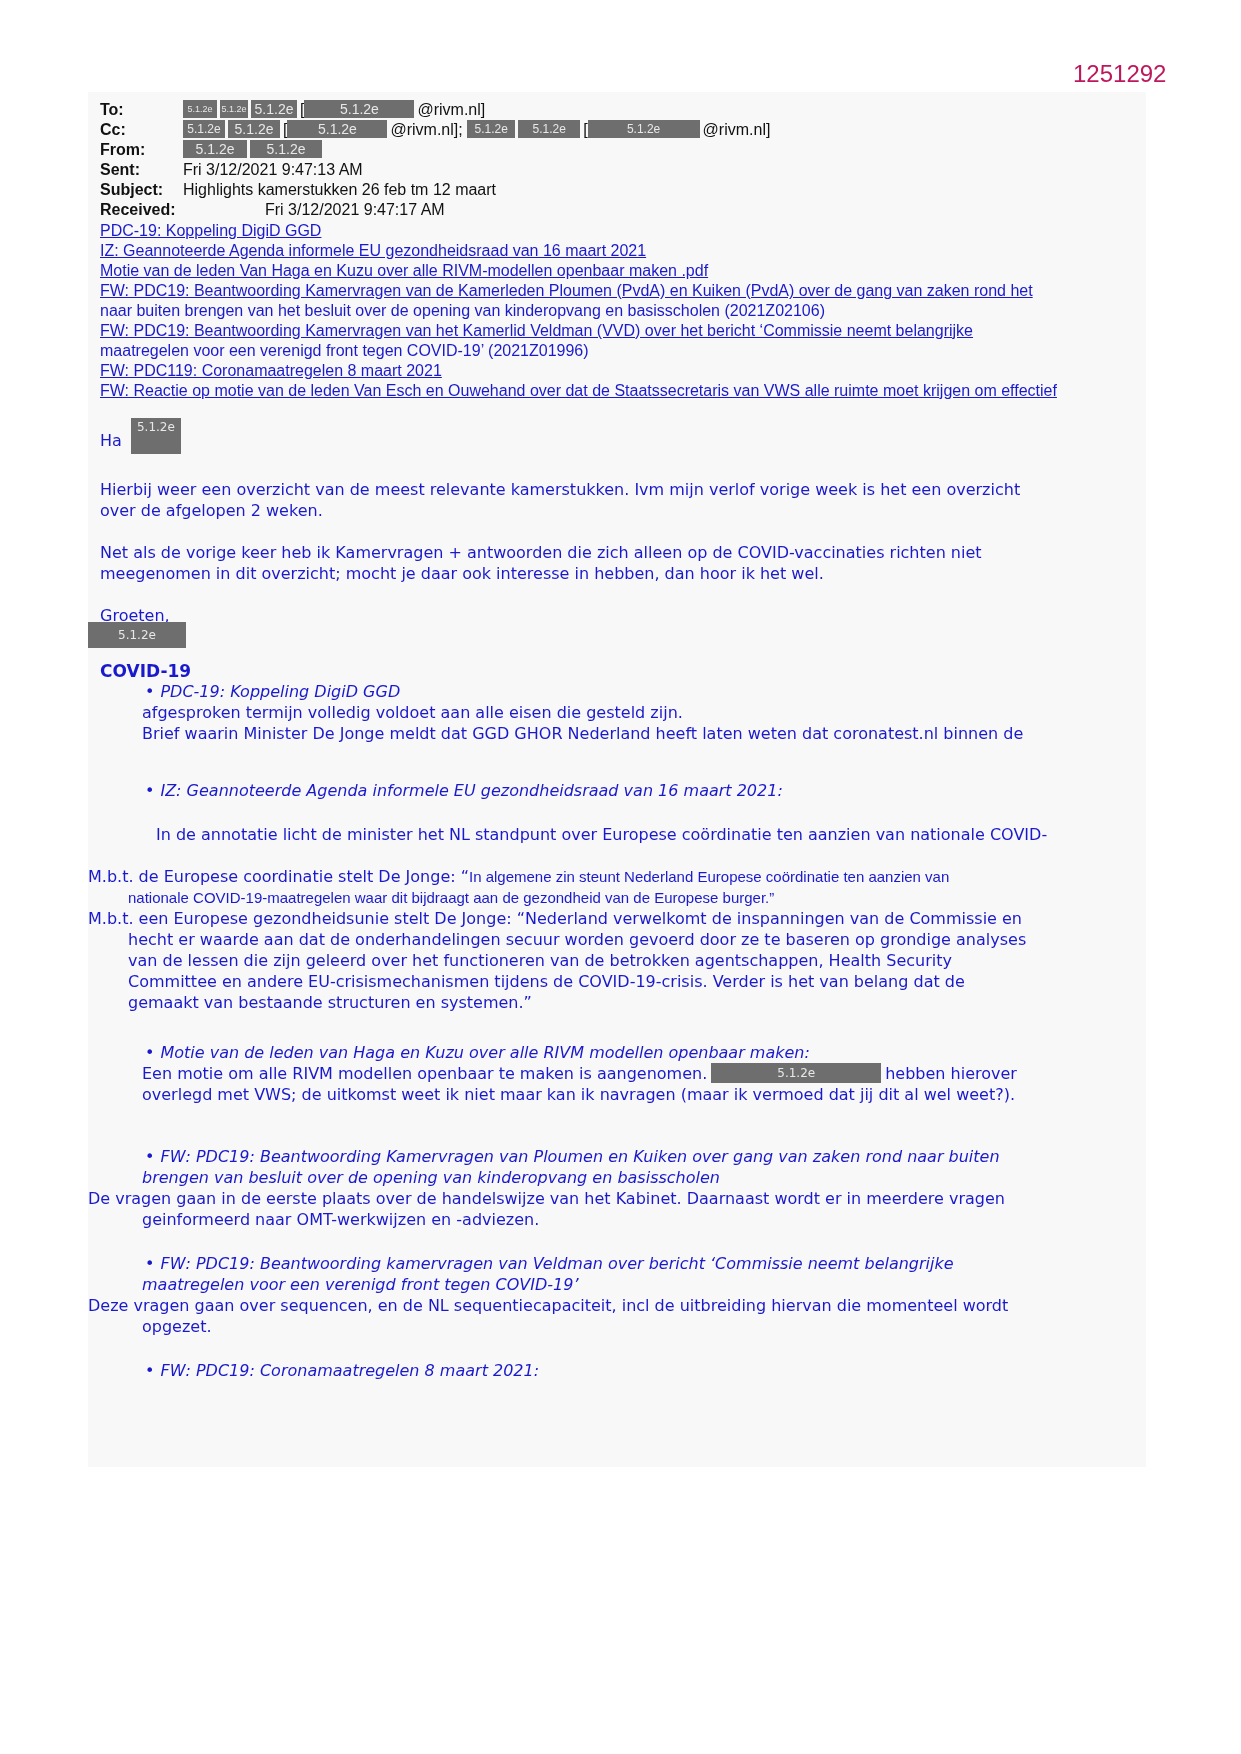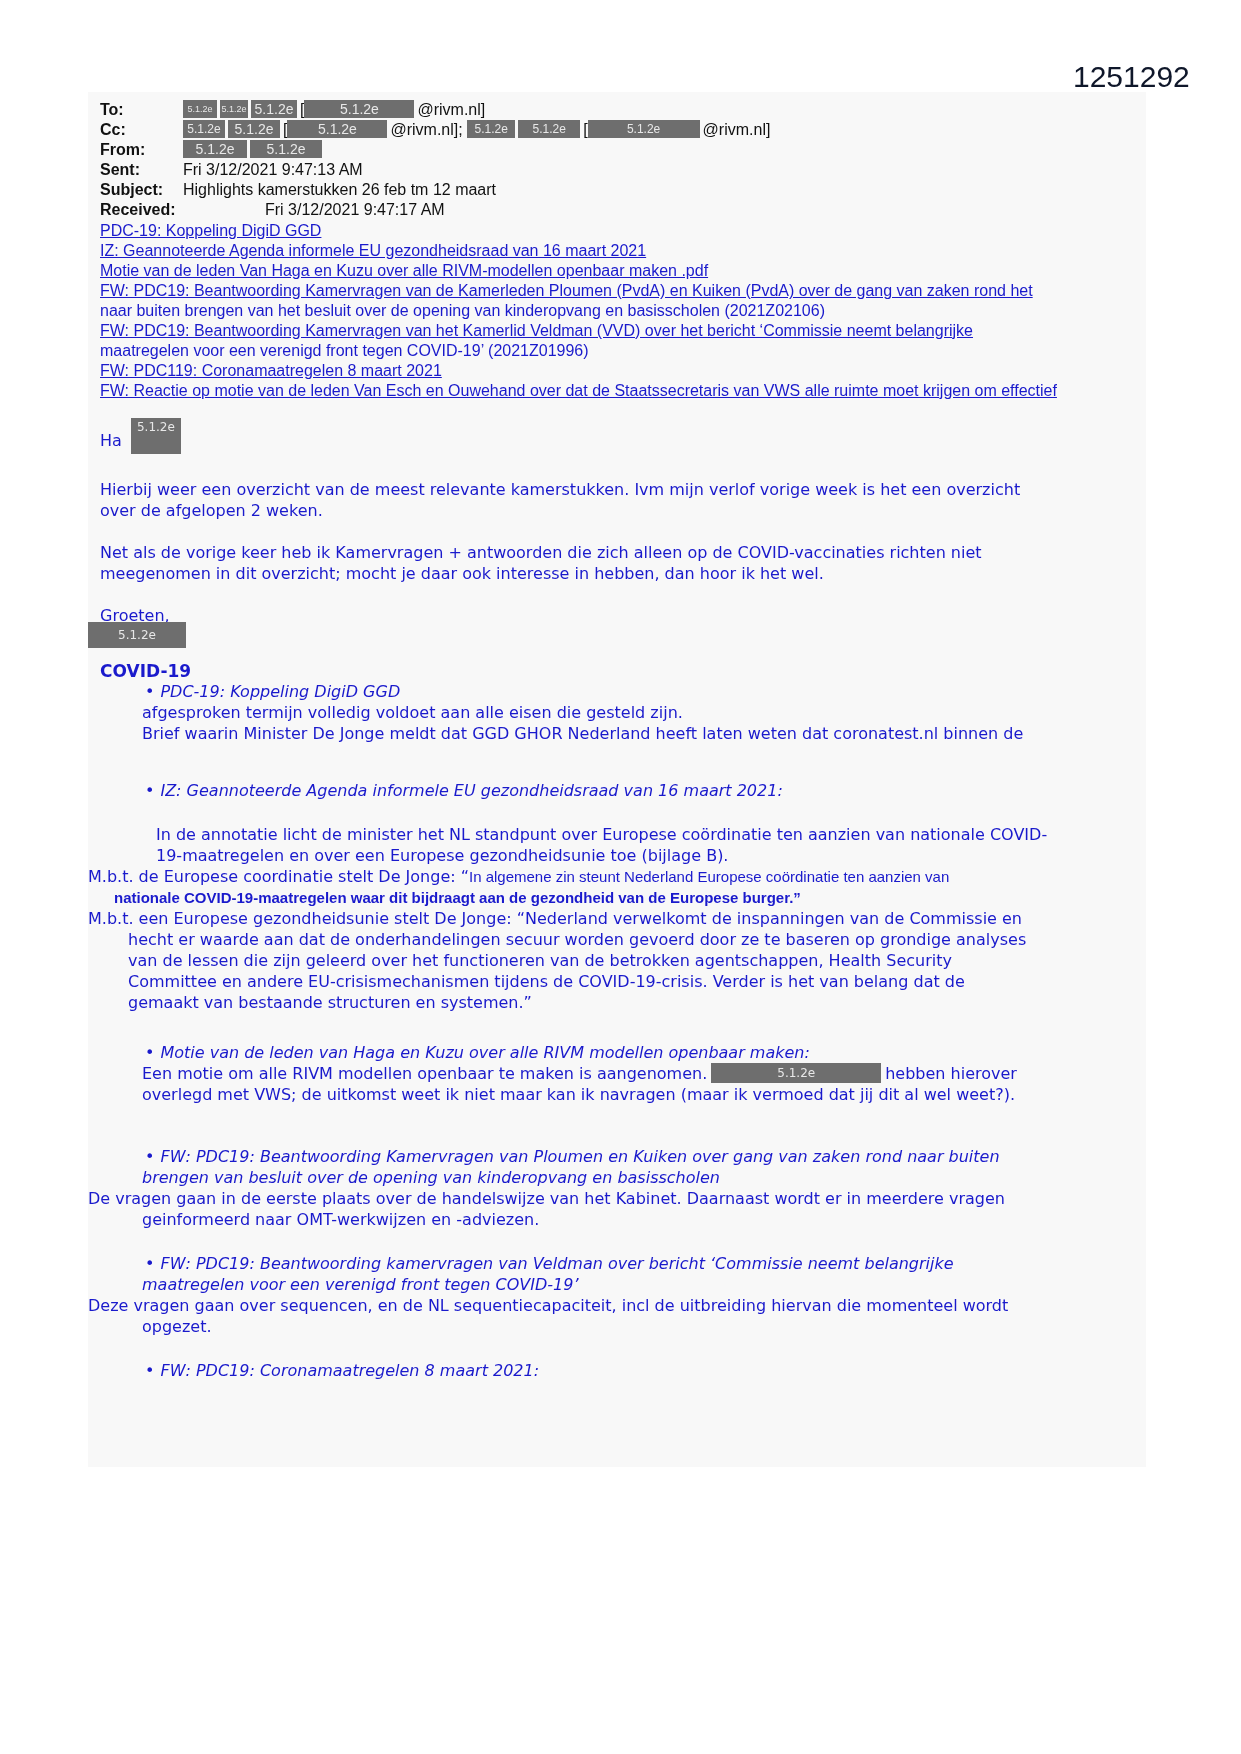--- a/index.html
+++ b/index.html
@@ -1,17 +1,17 @@
 <!DOCTYPE html>
 <html><head>
 <meta charset="utf-8">
 <style>
   html, body { margin:0; padding:0; }
   body { width:1241px; height:1754px; background:#ffffff; position:relative; overflow:hidden; font-family:"Liberation Sans", sans-serif; }
-  .doc-id { position:absolute; left:1073px; top:60px; font-size:30px; color:#0f172a; font-family:"Liberation Sans", sans-serif; }
+  .doc-id { position:absolute; left:1073px; top:60px; font-size:24px; color:#be185d; font-family:"Liberation Sans", sans-serif; }
   .sheet { position:absolute; left:88px; top:92px; width:1058px; height:1375px; background:#f8f8f8; }
   .hdr { position:absolute; left:100px; top:100px; font-size:16px; line-height:20px; color:#111; }
   .hdr-row { position:relative; height:20px; white-space:nowrap; }
   .hdr-label { position:absolute; left:0; font-weight:bold; }
   .hdr-val { position:absolute; left:83px; }
   .red { display:inline-block; background:#6e6e6e; color:#e8e8e8; text-align:center; vertical-align:top; height:18px; line-height:18px; font-size:12px; margin-right:3px; }
   .red.xs { font-size:9px; }
   .red.dim { font-size:14px; }
   .brk { display:inline-block; color:#111; vertical-align:top; }
   .links { position:absolute; left:100px; top:221px; width:1050px; font-size:16px; line-height:20px; color:#1a1acc; }
@@ -100,26 +100,25 @@
 
   <div class="p it bullet" style="left:45px; top:251px;">PDC-19: Koppeling DigiD GGD</div>
   <div class="p" style="left:42px; top:272px;">
     <div>afgesproken termijn volledig voldoet aan alle eisen die gesteld zijn.</div>
     <div>Brief waarin Minister De Jonge meldt dat GGD GHOR Nederland heeft laten weten dat coronatest.nl binnen de</div>
   </div>
 
   <div class="p it bullet" style="left:45px; top:350px;">IZ: Geannoteerde Agenda informele EU gezondheidsraad van 16 maart 2021:</div>
   <div class="p" style="left:28px; top:394px;margin-left:28px;">
     <div>In de annotatie licht de minister het NL standpunt over Europese coördinatie ten aanzien van nationale COVID-</div>
-    <div>19-maatregelen en over een Europese gezondheidsunie toe (bijlage B).</div>
   </div>
   <div class="p" style="left:-12px; top:436px;">
     <span>M.b.t. de Europese coordinatie stelt De Jonge: “</span><span class="small">In algemene zin steunt Nederland Europese coördinatie ten aanzien van</span>
   </div>
-  <div class="p small" style="left:14px; top:457px;font-weight:bold;">nationale COVID-19-maatregelen waar dit bijdraagt aan de gezondheid van de Europese burger.”</div>
+  <div class="p small" style="left:28px; top:457px;">nationale COVID-19-maatregelen waar dit bijdraagt aan de gezondheid van de Europese burger.”</div>
   <div class="p" style="left:-12px; top:478px;">M.b.t. een Europese gezondheidsunie stelt De Jonge: “Nederland verwelkomt de inspanningen van de Commissie en</div>
   <div class="p" style="left:28px; top:499px;">
     <div>hecht er waarde aan dat de onderhandelingen secuur worden gevoerd door ze te baseren op grondige analyses</div>
     <div>van de lessen die zijn geleerd over het functioneren van de betrokken agentschappen, Health Security</div>
     <div>Committee en andere EU-crisismechanismen tijdens de COVID-19-crisis. Verder is het van belang dat de</div>
     <div>gemaakt van bestaande structuren en systemen.”</div>
   </div>
 
   <div class="p it bullet" style="left:45px; top:612px;">Motie van de leden van Haga en Kuzu over alle RIVM modellen openbaar maken:</div>
   <div class="p" style="left:42px; top:633px;">

